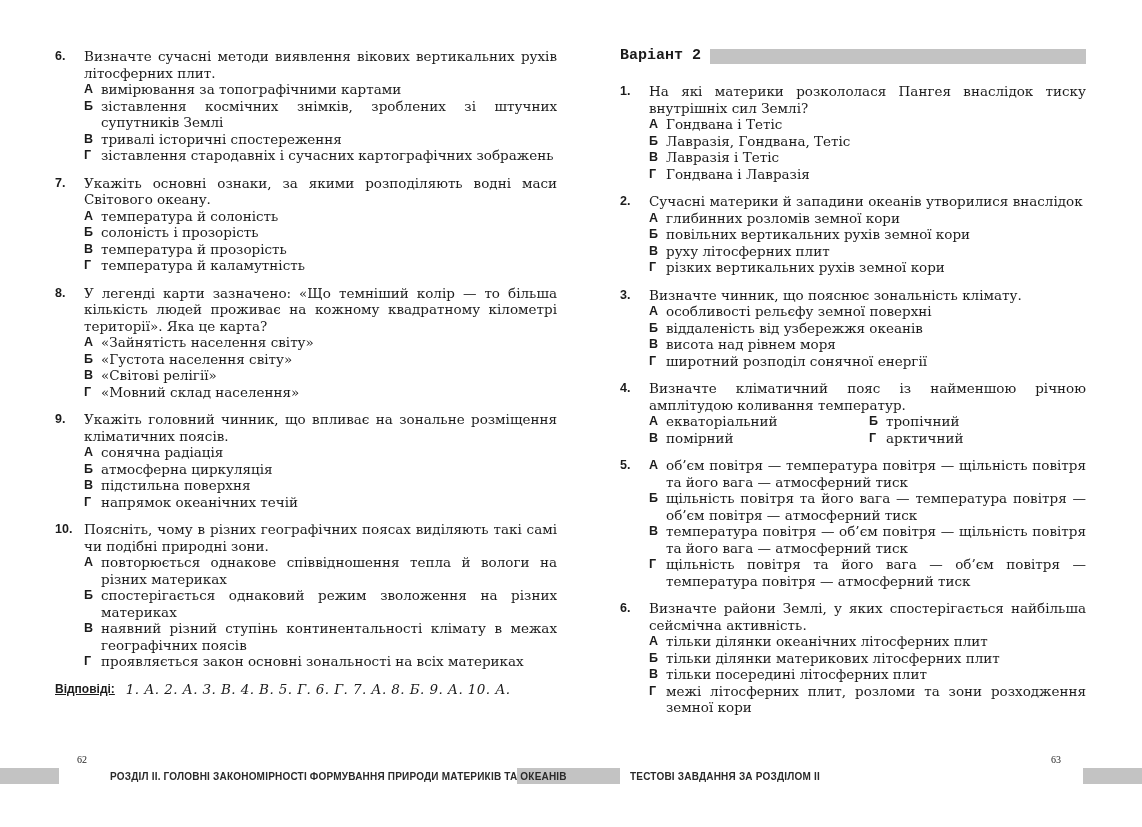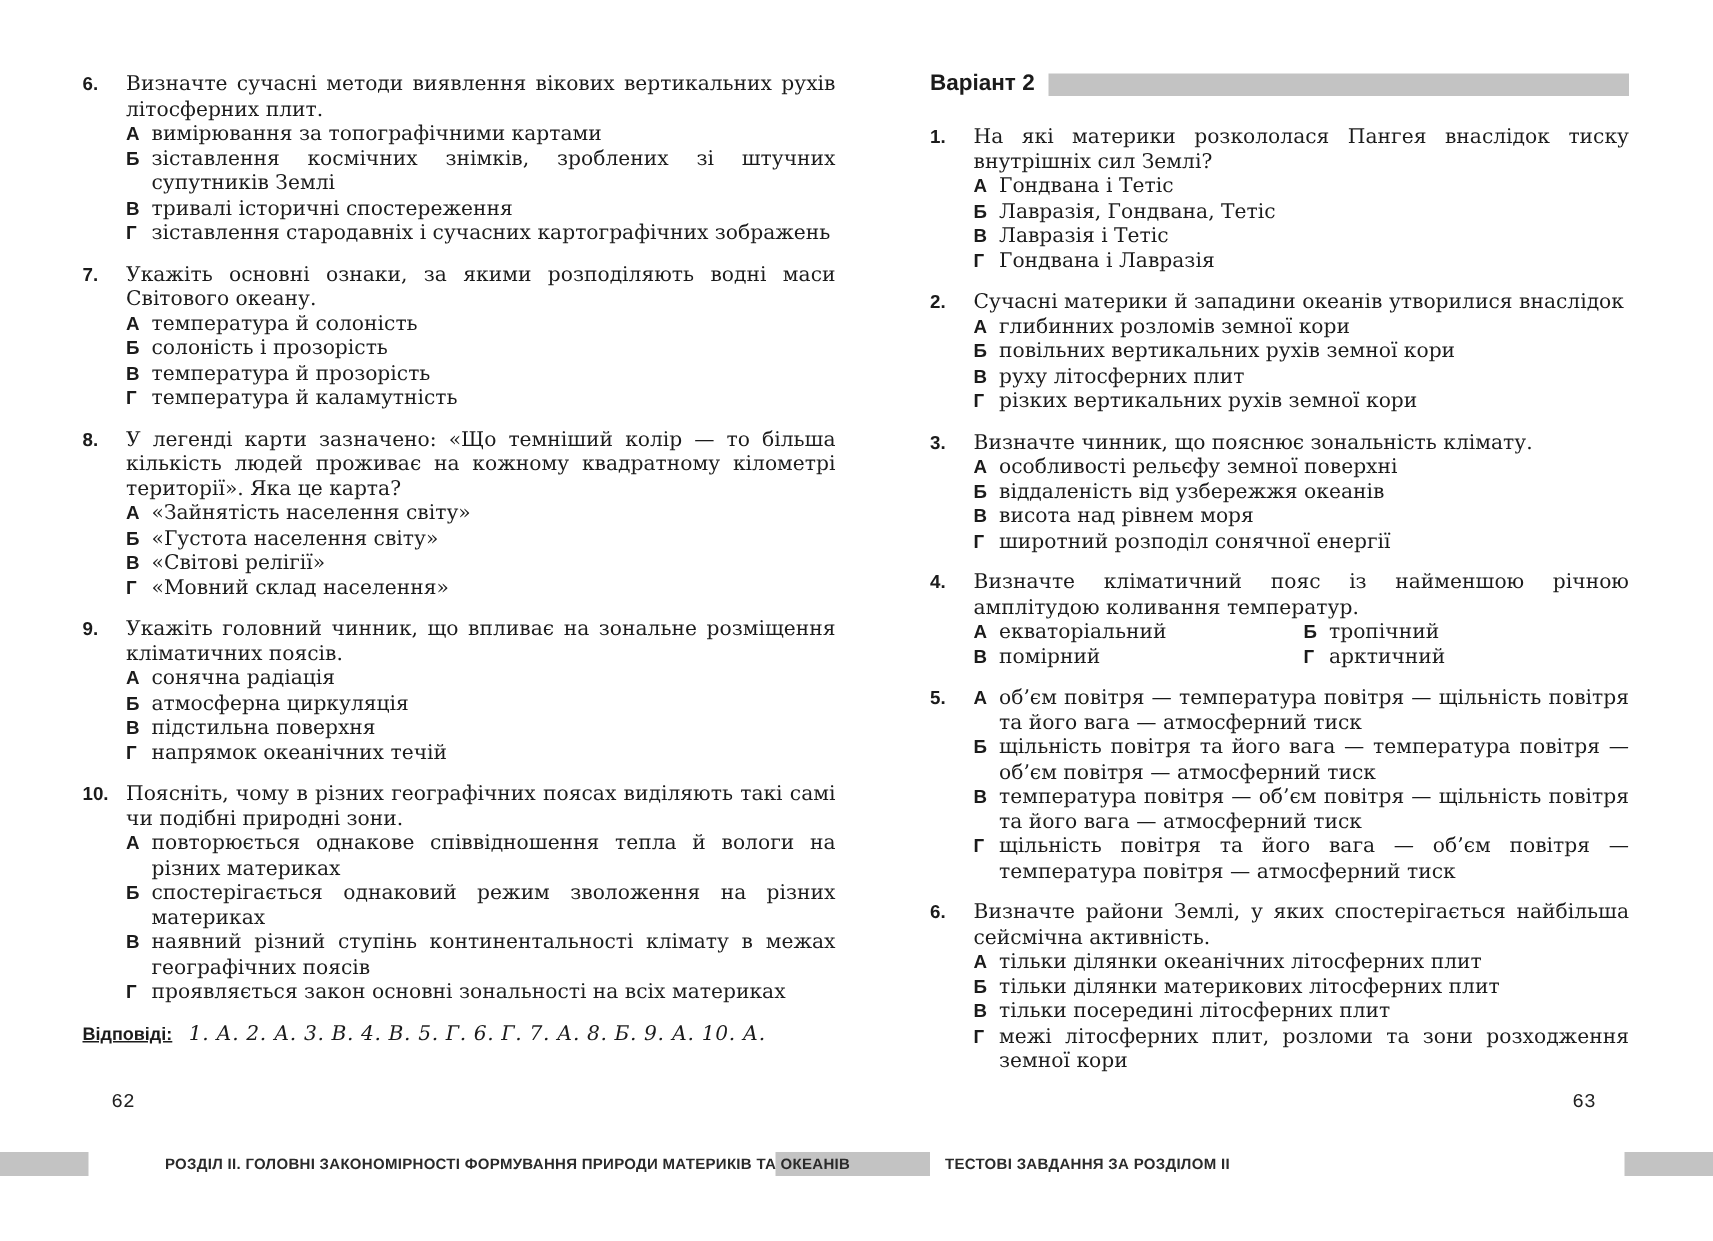--- a/index.html
+++ b/index.html
@@ -24,21 +24,21 @@
   .col-left  { left: 55px;  width: 502px; }
   .col-right { left: 620px; width: 466px; }
 
   
   .variant-header {
     display: flex;
     align-items: center;
     margin-bottom: 19px;
   }
   .variant-title {
-    font-family: Liberation Sans, sans-serif;
+    font-family: Liberation Mono, monospace;
     font-weight: bold;
     font-size: 15px;
     line-height: 16px;
     white-space: nowrap;
   }
   .variant-bar {
     flex: 1;
     height: 15px;
     margin-left: 9px;
     background: var(--bar-gray, #c3c3c3);
@@ -106,24 +106,24 @@
     position: absolute;
     top: 768px;
     height: 16px;
     background: var(--bar-gray, #c3c3c3);
   }
   .bar-left-edge  { left: 0;      width: 59px;  }
   .bar-spine      { left: 517px;  width: 103px; }
   .bar-right-edge { left: 1083px; width: 59px;  }
   .footer-pagenum {
     position: absolute;
-    top: 727px;
+    top: 752px;
     width: 40px;
-    font-family: Liberation Mono, monospace;
-    font-size: 13px;
+    font-family: Liberation Serif, serif;
+    font-size: 10px;
     line-height: 16px;
     color: #222222;
   }
   .pagenum-left  { left: 62px;   text-align: center; }
   .pagenum-right { left: 1036px; text-align: center; }
   .footer-title {
     position: absolute;
     top: 770px;
     font-family: "Liberation Sans", sans-serif;
     font-weight: bold;

